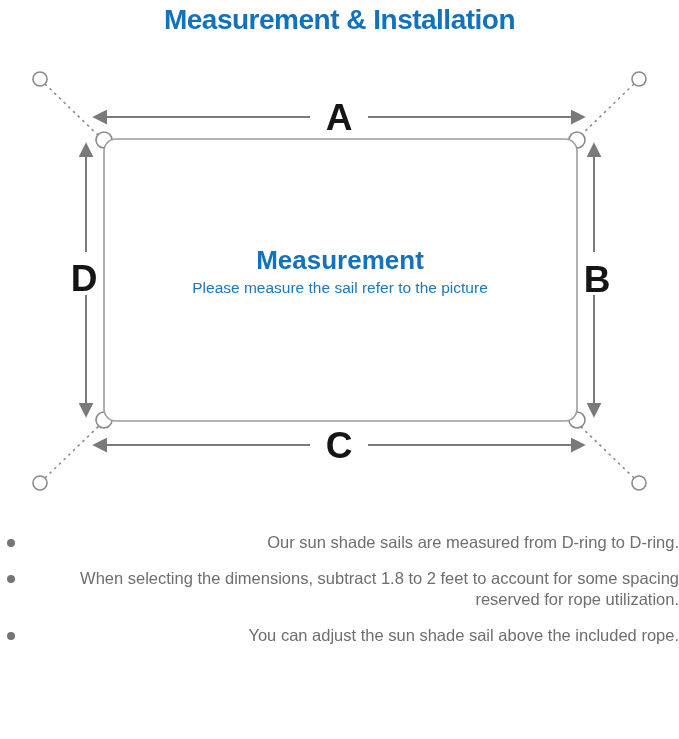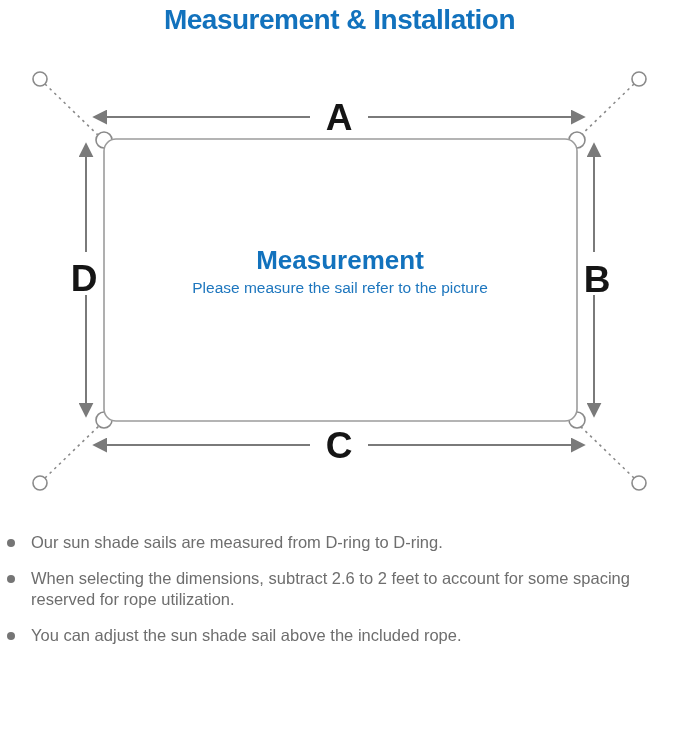--- a/index.html
+++ b/index.html
@@ -88,20 +88,21 @@
     padding: 0;
     list-style: none;
   }
   .notes li {
     position: relative;
     padding-left: 24px;
     margin: 0 0 15px 0;
     font-size: 16.5px;
     line-height: 21px;
     color: #6e6e6e;
+    text-align: right;
   }
   .notes li .dot {
     position: absolute;
     left: 0;
     top: 7px;
     width: 8px;
     height: 8px;
     border-radius: 50%;
     background: #757575;
   }
@@ -157,21 +158,21 @@
     <text class="center-sub" x="340" y="253">Please measure the sail refer to the picture</text>
   </svg>
 
   <ul class="notes">
     <li>
       <span class="dot"></span>
       <span>Our sun shade sails are measured from D-ring to D-ring.</span>
     </li>
     <li>
       <span class="dot"></span>
-      <span>When selecting the dimensions, subtract 2.6 to 2 feet to account for some spacing reserved for rope utilization.</span>
+      <span>When selecting the dimensions, subtract 1.8 to 2 feet to account for some spacing reserved for rope utilization.</span>
     </li>
     <li>
       <span class="dot"></span>
       <span>You can adjust the sun shade sail above the included rope.</span>
     </li>
   </ul>
 
 </div>
 
 </body></html>

